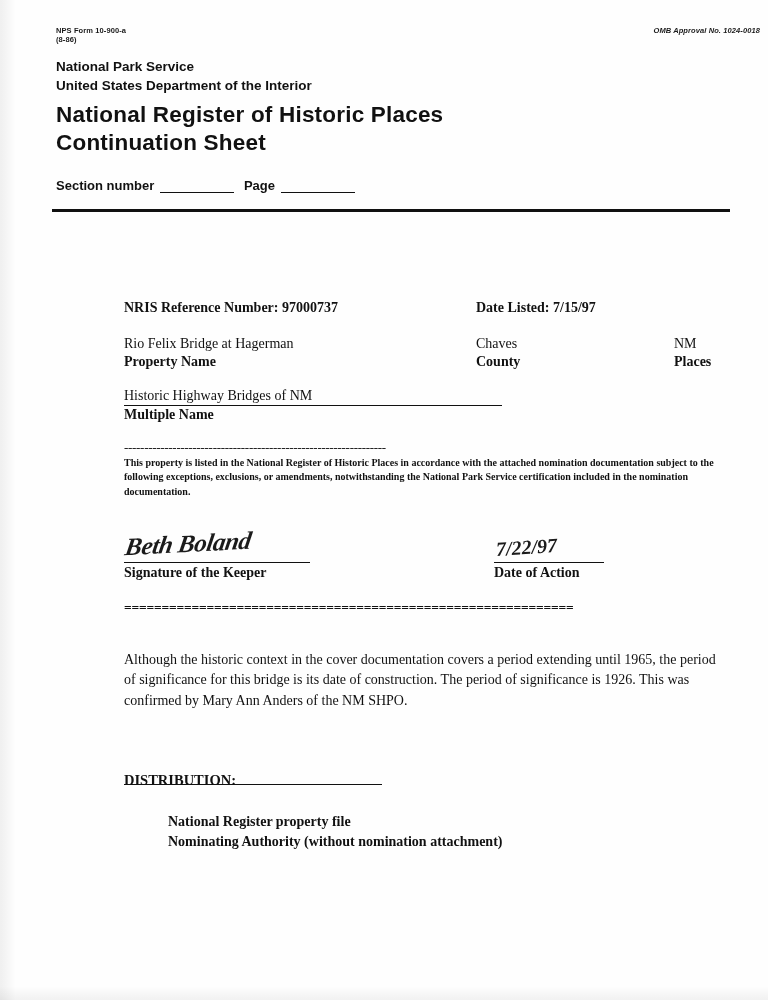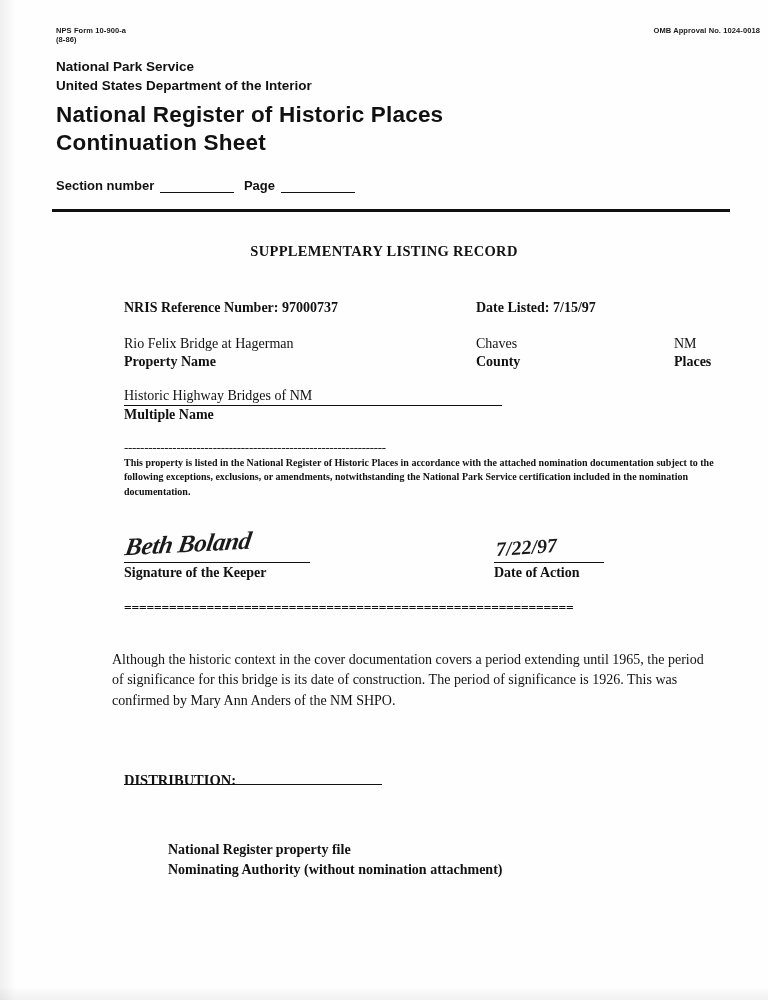--- a/index.html
+++ b/index.html
@@ -33,21 +33,21 @@
     display: flex;
     justify-content: space-between;
     align-items: flex-start;
     font-family: "Liberation Sans", sans-serif;
     font-size: 7.5px;
     font-weight: bold;
     letter-spacing: 0.1px;
     color: #1a1a1a;
   }
   .form-meta .left { line-height: 1.25; }
-  .form-meta .right { text-align: right; }
+  .form-meta .right { text-align: right; font-style: italic; }
 
   
   .agency {
     position: absolute;
     top: 58px;
     left: 56px;
     font-family: "Liberation Sans", sans-serif;
     font-weight: bold;
     font-size: 13.5px;
     line-height: 1.38;
@@ -228,21 +228,21 @@
     position: absolute;
     left: 124px;
     top: 618px;
     font-weight: bold;
     font-size: 14.5px;
     font-family: "Liberation Serif", serif;
   }
 
   .amended-body {
     position: absolute;
-    left: 112px;
+    left: 124px;
     top: 650px;
     width: 594px;
     font-size: 14px;
     line-height: 1.45;
     font-family: "Liberation Serif", serif;
   }
 
   .dist-rule {
     position: absolute;
     left: 124px;
@@ -259,21 +259,20 @@
     font-family: "Liberation Serif", serif;
   }
   .dist-items {
     position: absolute;
     left: 168px;
     top: 812px;
     font-weight: bold;
     font-size: 14px;
     line-height: 1.42;
     font-family: "Liberation Serif", serif;
-    margin-top: 28px;
   }
 
   
   .edge-left {
     position: absolute;
     left: 0; top: 0;
     width: 16px; height: 1000px;
     background: linear-gradient(90deg, rgba(0,0,0,0.06), rgba(0,0,0,0));
   }
   .edge-bottom {
@@ -306,21 +305,20 @@
     <div>Continuation Sheet</div>
   </div>
 
   <div class="section-line">
     <span>Section number</span><span class="blank blank-sec"></span>
     <span>Page</span><span class="blank blank-page"></span>
   </div>
 
   <div class="rule-thick"></div>
 
-  <div class="supp-title">SUPPLEMENTARY LISTING RECORD</div>
 
   <div class="body-block row-nris">
     <span class="col-a b">NRIS Reference Number: 97000737</span>
     <span class="col-b b">Date Listed: 7/15/97</span>
   </div>
 
   <div class="body-block row-prop">
     <span class="col-a">Rio Felix Bridge at Hagerman</span>
     <span class="col-b">Chaves</span>
     <span class="col-c">NM</span>

